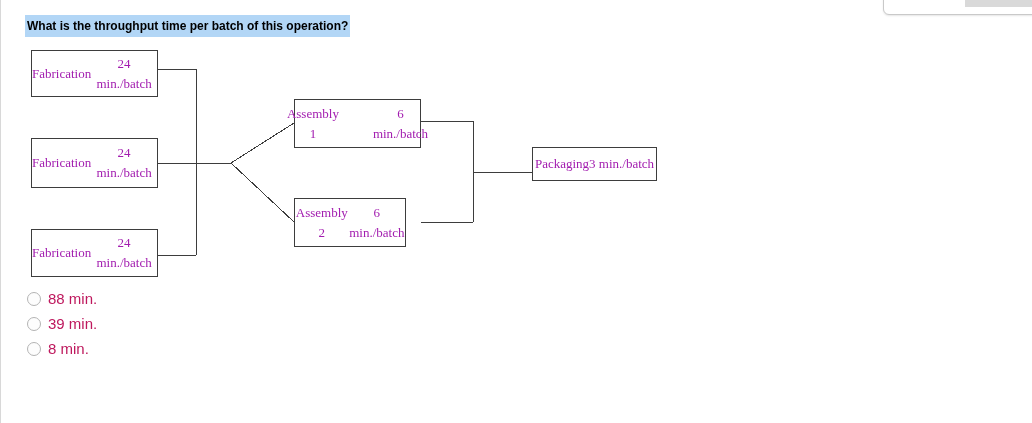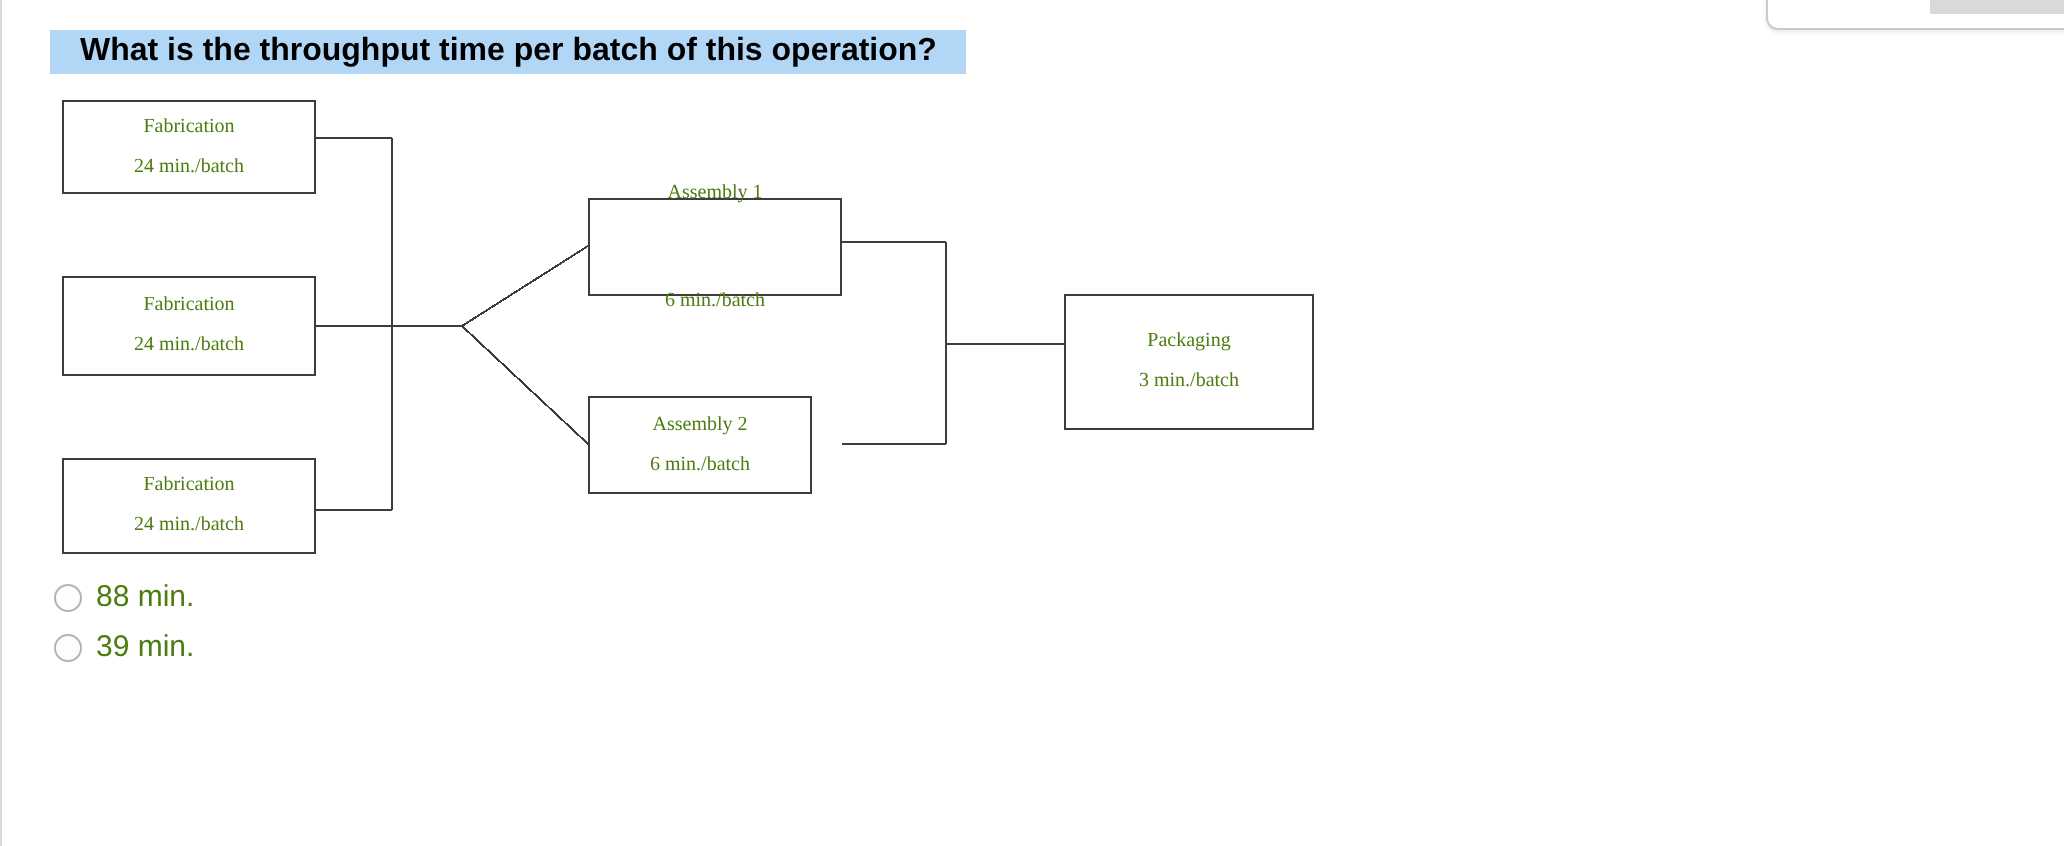--- a/index.html
+++ b/index.html
@@ -14,46 +14,46 @@
   .float-box {
     position:absolute; left:883px; top:-13px; width:175px; height:26px;
     background:#fff; border:1px solid #c9c9c9; border-bottom-left-radius:6px;
     box-shadow:0 1px 2px rgba(0,0,0,0.10);
   }
   .float-box-gray {
     position:absolute; left:81px; right:-2px; top:0; height:19px; background:#d9d9d9;
   }
   .question {
     position:absolute; left:25px; top:15px; height:22px; line-height:22px;
-    padding:0 15px; font-size:16px; font-weight:bold;
+    padding:0 2px; font-size:12px; font-weight:bold;
     background:var(--highlight, #b2d6f6); white-space:nowrap;
   }
   .connectors { position:absolute; left:0; top:0; width:1032px; height:423px; }
   .connectors line { stroke:var(--line, #3d3d3d); stroke-width:1; shape-rendering:crispEdges; }
   .node {
     position:absolute; box-sizing:border-box; border:1px solid var(--line, #3d3d3d);
-    background:#fff; display:flex; flex-direction:column; align-items:center;
+    background:#fff; display:flex; flex-direction:row; align-items:center;
     justify-content:center; text-align:center;
-    font-family:"Liberation Serif", serif; font-size:10px; line-height:20px; color:#4d7c0f;
+    font-family:"Liberation Serif", serif; font-size:13px; line-height:20px; color:#a21caf;
   }
   .node-fab1 { left:31px;  top:50px;  width:127px; height:47px; }
   .node-fab2 { left:31px;  top:138px; width:127px; height:50px; }
   .node-fab3 { left:31px;  top:229px; width:127px; height:48px; }
   .node-asm1 { left:294px; top:99px;  width:127px; height:49px;gap:34px; }
   .node-asm2 { left:294px; top:198px; width:112px; height:49px; }
-  .node-pkg  { left:532px; top:147px; width:125px; height:68px; }
+  .node-pkg  { left:532px; top:147px; width:125px; height:34px; }
   .options { position:absolute; left:27px; top:286px; }
   .option {
     display:flex; align-items:center; height:25px; cursor:pointer;
   }
   .radio {
     width:14px; height:14px; box-sizing:border-box; border:1px solid #b4b4b4;
     border-radius:50%; background:#fdfdfd; margin-right:7px; flex:0 0 auto;
   }
-  .option-label { font-size:15px; color:#4d7c0f; white-space:nowrap; }
+  .option-label { font-size:15px; color:#be185d; white-space:nowrap; }
 </style>
 </head>
 <body>
 
 <div class="screen">
 
   <div class="left-divider"></div>
 
   <div class="float-box">
     <div class="float-box-gray"></div>
@@ -101,15 +101,19 @@
 
   <div class="options">
     <label class="option">
       <span class="radio"></span>
       <span class="option-label">88 min.</span>
     </label>
     <label class="option">
       <span class="radio"></span>
       <span class="option-label">39 min.</span>
     </label>
+    <label class="option">
+      <span class="radio"></span>
+      <span class="option-label">8 min.</span>
+    </label>
   </div>
 
 </div>
 
 </body></html>

